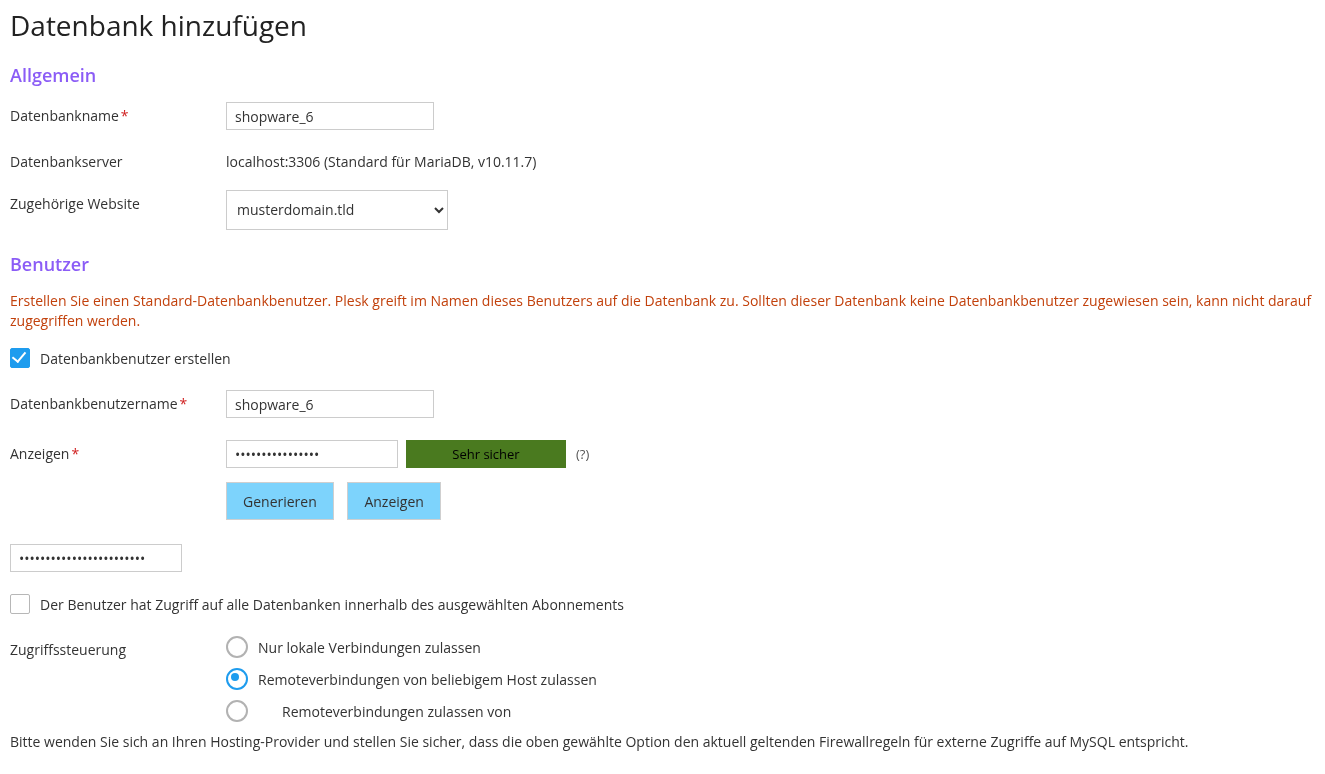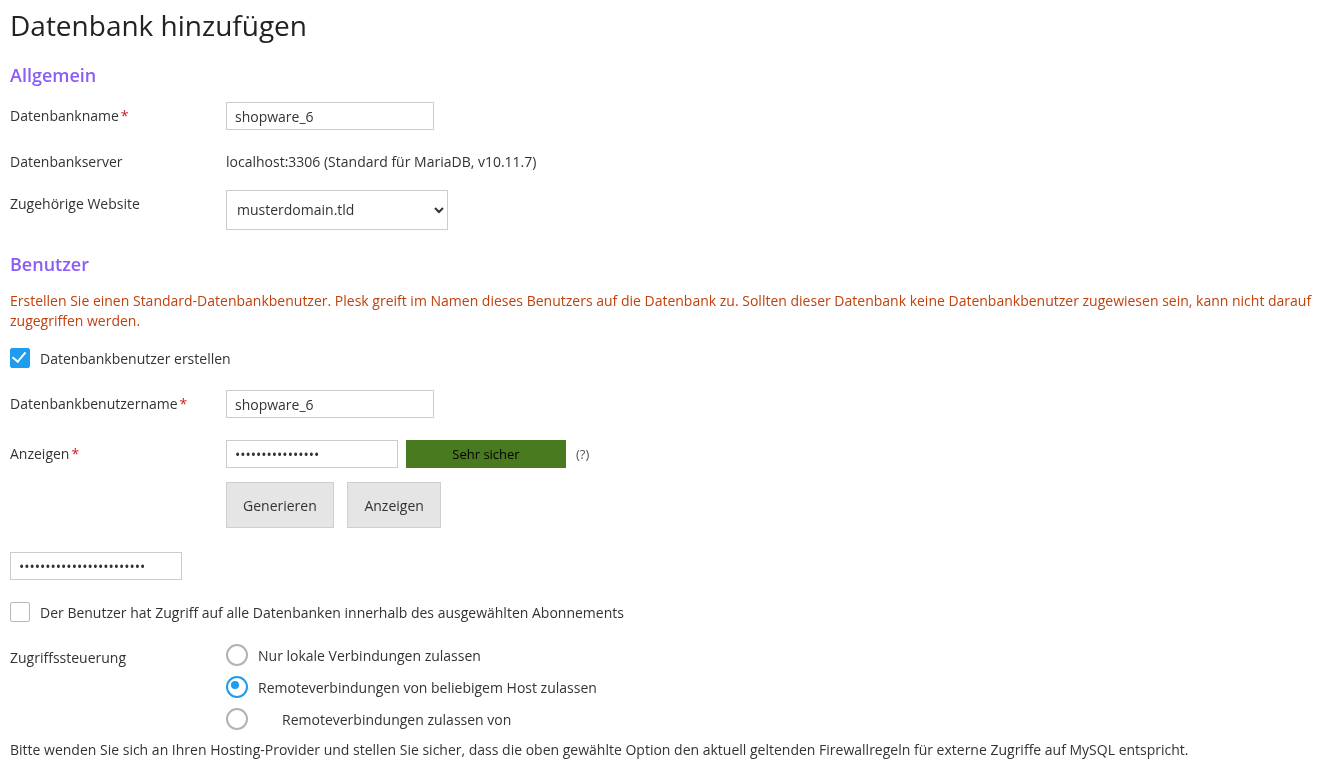--- a/index.html
+++ b/index.html
@@ -141,24 +141,24 @@
   }
   .hint-q {
     display: inline-block;
     margin-left: 10px;
     color: #555;
     font-size: 13px;
     vertical-align: middle;
     cursor: pointer;
   }
   .btn-small {
-    height: 46px;
+    height: 38px;
     padding: 0px 16px;
     border: 1px solid #cfcfcf;
-    background: #e5e5e5;
+    background: #7dd3fc;
     color: #333;
     font-size: 14px;
     font-family: inherit;
     cursor: pointer;
   }
   .btn-row { margin-top: 14px; margin-bottom: 2px; }
   .btn-row .btn-small { margin-right: 10px; }
   .note-line {
     margin-top: 4px;
     margin-bottom: 26px;

